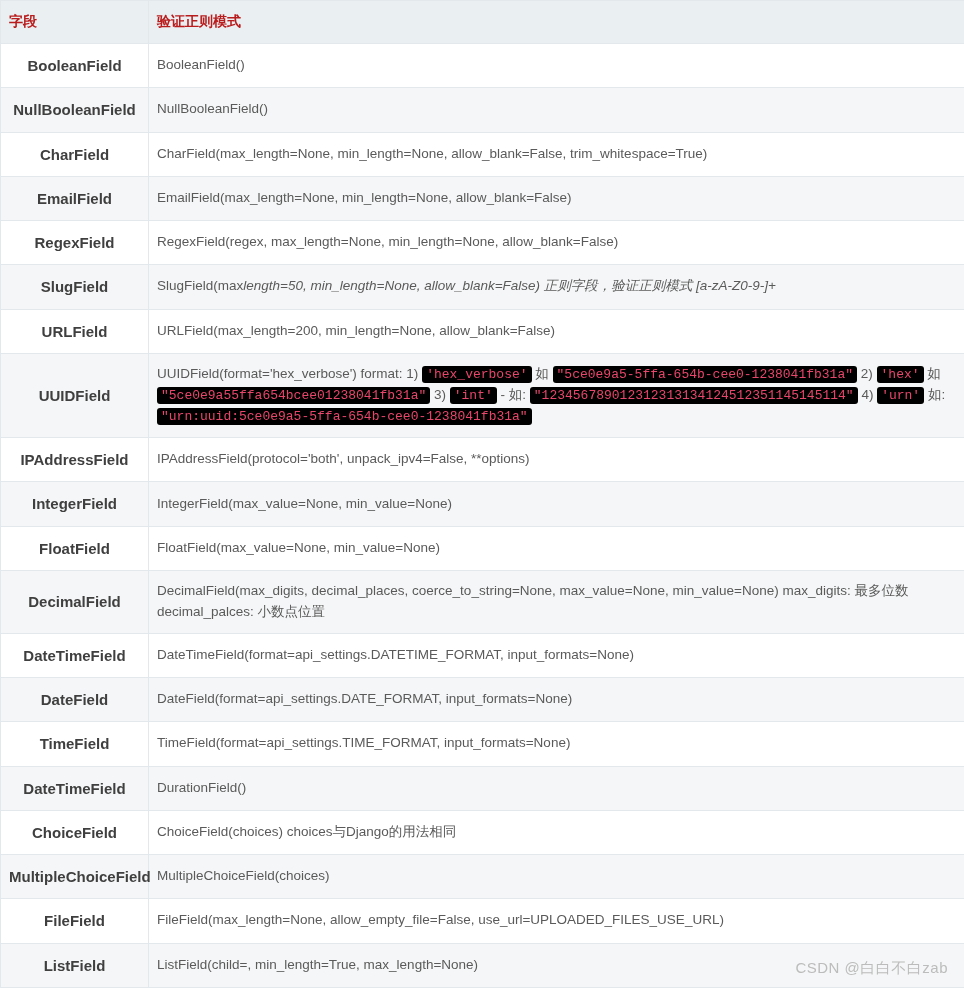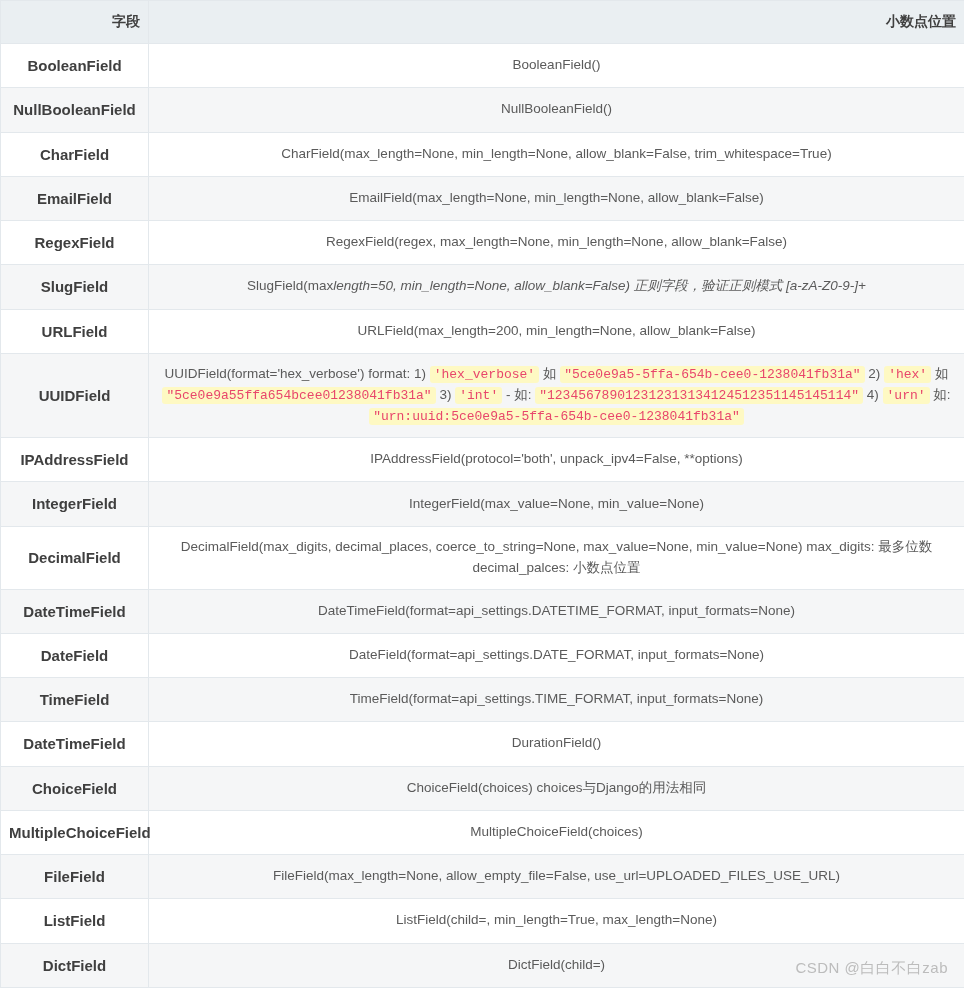--- a/index.html
+++ b/index.html
@@ -26,46 +26,46 @@
 
   table.fields-table th,
   table.fields-table td {
     border: 1px solid #e3e8ec;
     padding: 10px 8px;
     vertical-align: middle;
     line-height: 1.55;
   }
   table.fields-table thead th {
     background: #eaeff2;
-    color: #404040;
+    color: #b91c1c;
     font-weight: bold;
     font-size: 14px;
-    text-align: right;
+    text-align: left;
     height: 22px;
   }
   table.fields-table td.field-name {
     text-align: center;
     font-weight: bold;
     color: #3f3f3f;
     font-size: 15px;
   }
   table.fields-table td.field-construct {
-    text-align: center;
+    text-align: left;
     color: #5a5a5a;
     font-size: 13.5px;
     word-break: break-word;
   }
   table.fields-table tbody tr:nth-child(odd) td { background: #ffffff; }
   table.fields-table tbody tr:nth-child(even) td { background: #f5f6f7; }
 
   .em { }
 
   code.inline-code {
     font-family: "Liberation Mono", "DejaVu Sans Mono", monospace;
-    background: #fef9c3;
+    background: #000000;
     color: #e8466b;
     padding: 1px 4px;
     border-radius: 3px;
     font-size: 13px;
     white-space: normal;
     margin-top: 29px;
   }
 
   .watermark {
     position: absolute;
@@ -82,21 +82,21 @@
 <body>
 
 <table class="fields-table">
   <colgroup>
     <col class="col-field">
     <col class="col-construct">
   </colgroup>
   <thead>
     <tr>
       <th>字段</th>
-      <th>小数点位置</th>
+      <th>验证正则模式</th>
     </tr>
   </thead>
   <tbody id="table-body">
       <tr>
         <td class="field-name">BooleanField</td>
         <td class="field-construct">BooleanField()</td>
       </tr>
       <tr>
         <td class="field-name">NullBooleanField</td>
         <td class="field-construct">NullBooleanField()</td>
@@ -125,20 +125,24 @@
         <td class="field-name">UUIDField</td>
         <td class="field-construct"><span>UUIDField(format='hex_verbose') format: 1) </span><code class="inline-code">'hex_verbose'</code><span> 如 </span><code class="inline-code">"5ce0e9a5-5ffa-654b-cee0-1238041fb31a"</code><span> 2) </span><code class="inline-code">'hex'</code><span> 如 </span><code class="inline-code">"5ce0e9a55ffa654bcee01238041fb31a"</code><span> 3) </span><code class="inline-code">'int'</code><span> - 如: </span><code class="inline-code">"123456789012312313134124512351145145114"</code><span> 4) </span><code class="inline-code">'urn'</code><span> 如: </span><code class="inline-code">"urn:uuid:5ce0e9a5-5ffa-654b-cee0-1238041fb31a"</code></td>
       </tr>
       <tr>
         <td class="field-name">IPAddressField</td>
         <td class="field-construct">IPAddressField(protocol='both', unpack_ipv4=False, **options)</td>
       </tr>
       <tr>
         <td class="field-name">IntegerField</td>
         <td class="field-construct">IntegerField(max_value=None, min_value=None)</td>
+      </tr>
+      <tr>
+        <td class="field-name">FloatField</td>
+        <td class="field-construct">FloatField(max_value=None, min_value=None)</td>
       </tr>
       <tr>
         <td class="field-name">DecimalField</td>
         <td class="field-construct">DecimalField(max_digits, decimal_places, coerce_to_string=None, max_value=None, min_value=None) max_digits: 最多位数 decimal_palces: 小数点位置</td>
       </tr>
       <tr>
         <td class="field-name">DateTimeField</td>
         <td class="field-construct">DateTimeField(format=api_settings.DATETIME_FORMAT, input_formats=None)</td>
       </tr>
       <tr>

